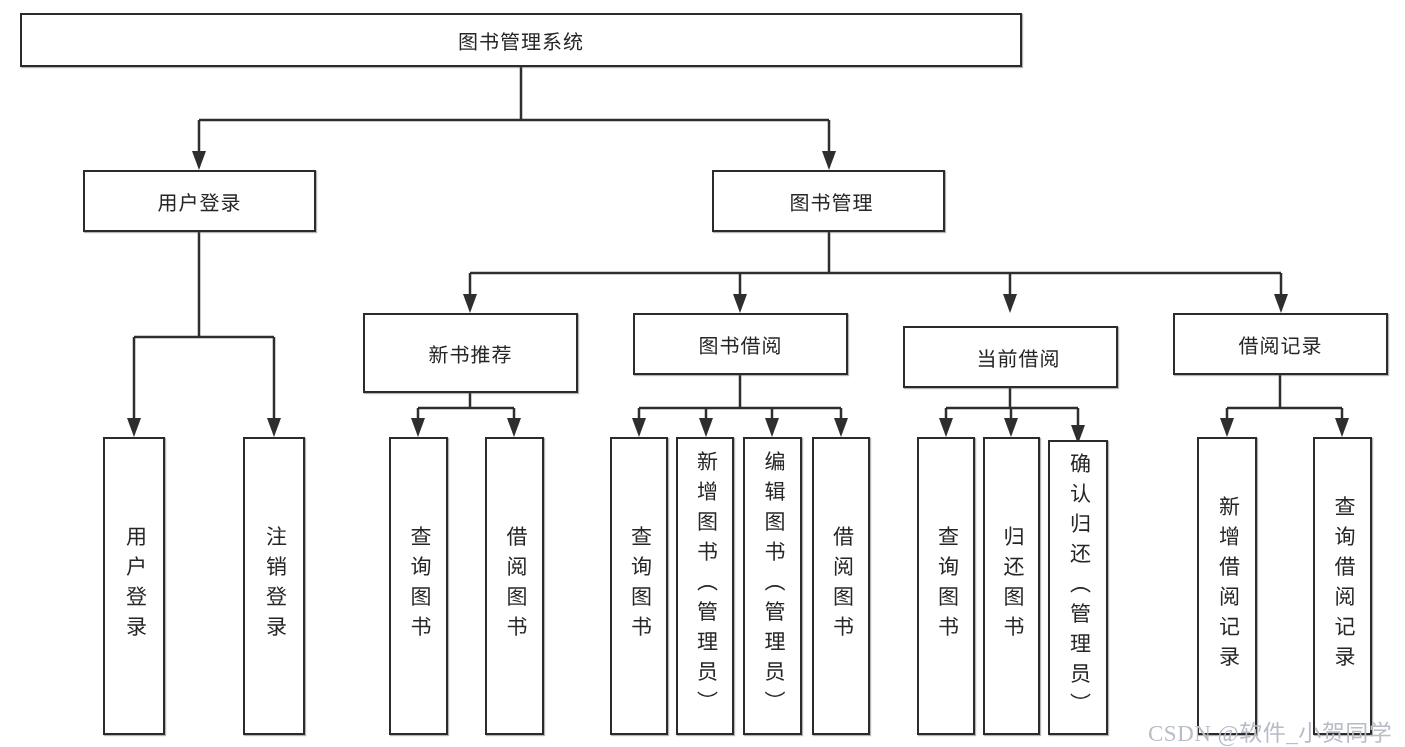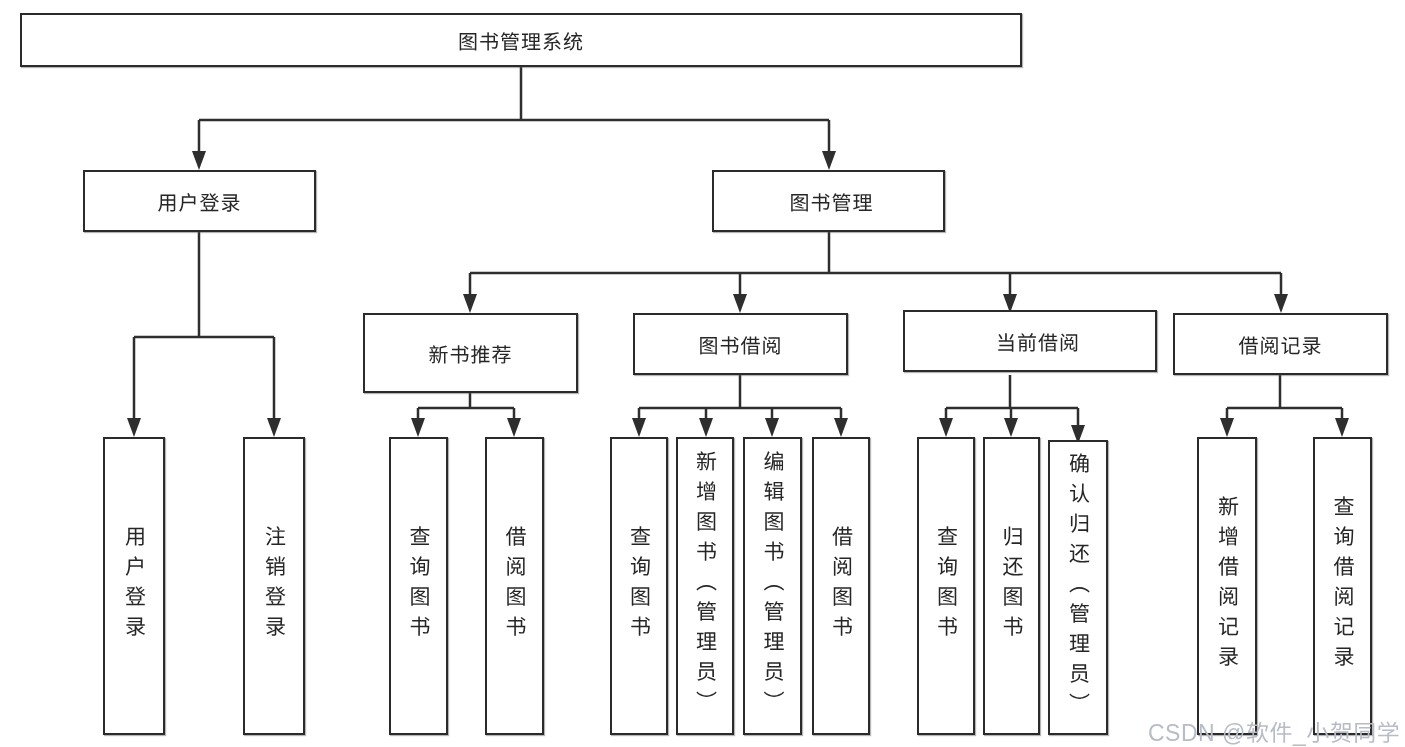--- a/index.html
+++ b/index.html
@@ -7,20 +7,21 @@
     padding: 0;
     background: #ffffff;
     font-family: "Liberation Sans", "DejaVu Sans", sans-serif;
   }
   #canvas {
     position: relative;
     width: 1405px;
     height: 747px;
     background: var(--bg, #ffffff);
     overflow: hidden;
+    font-family: Liberation Serif, serif;
   }
   #connectors {
     position: absolute;
     left: 0; top: 0;
     width: 1405px; height: 747px;
     pointer-events: none;
   }
   .hnode, .vnode {
     position: absolute;
     background: var(--box-bg, #ffffff);
@@ -111,21 +112,21 @@
   <div class="hnode" style="left:712px; top:170px; width:233px; height:62px;padding-left:6px;">
     <span>图书管理</span>
   </div>
 
   <div class="hnode" style="left:363px; top:313px; width:215px; height:80px;">
     <span>新书推荐</span>
   </div>
   <div class="hnode" style="left:633px; top:313px; width:215px; height:62px;align-items:center;">
     <span>图书借阅</span>
   </div>
-  <div class="hnode" style="left:903px; top:310px; width:254px; height:62px;padding-left:16px;">
+  <div class="hnode" style="left:903px; top:326px; width:215px; height:62px;padding-left:16px;">
     <span>当前借阅</span>
   </div>
   <div class="hnode" style="left:1173px; top:313px; width:215px; height:62px;">
     <span>借阅记录</span>
   </div>
 
   <div class="vnode" style="left:103px; top:437px; width:62px; height:298px;">
     <span class="vtext">用户登录</span>
   </div>
   <div class="vnode" style="left:243px; top:437px; width:62px; height:298px;">

